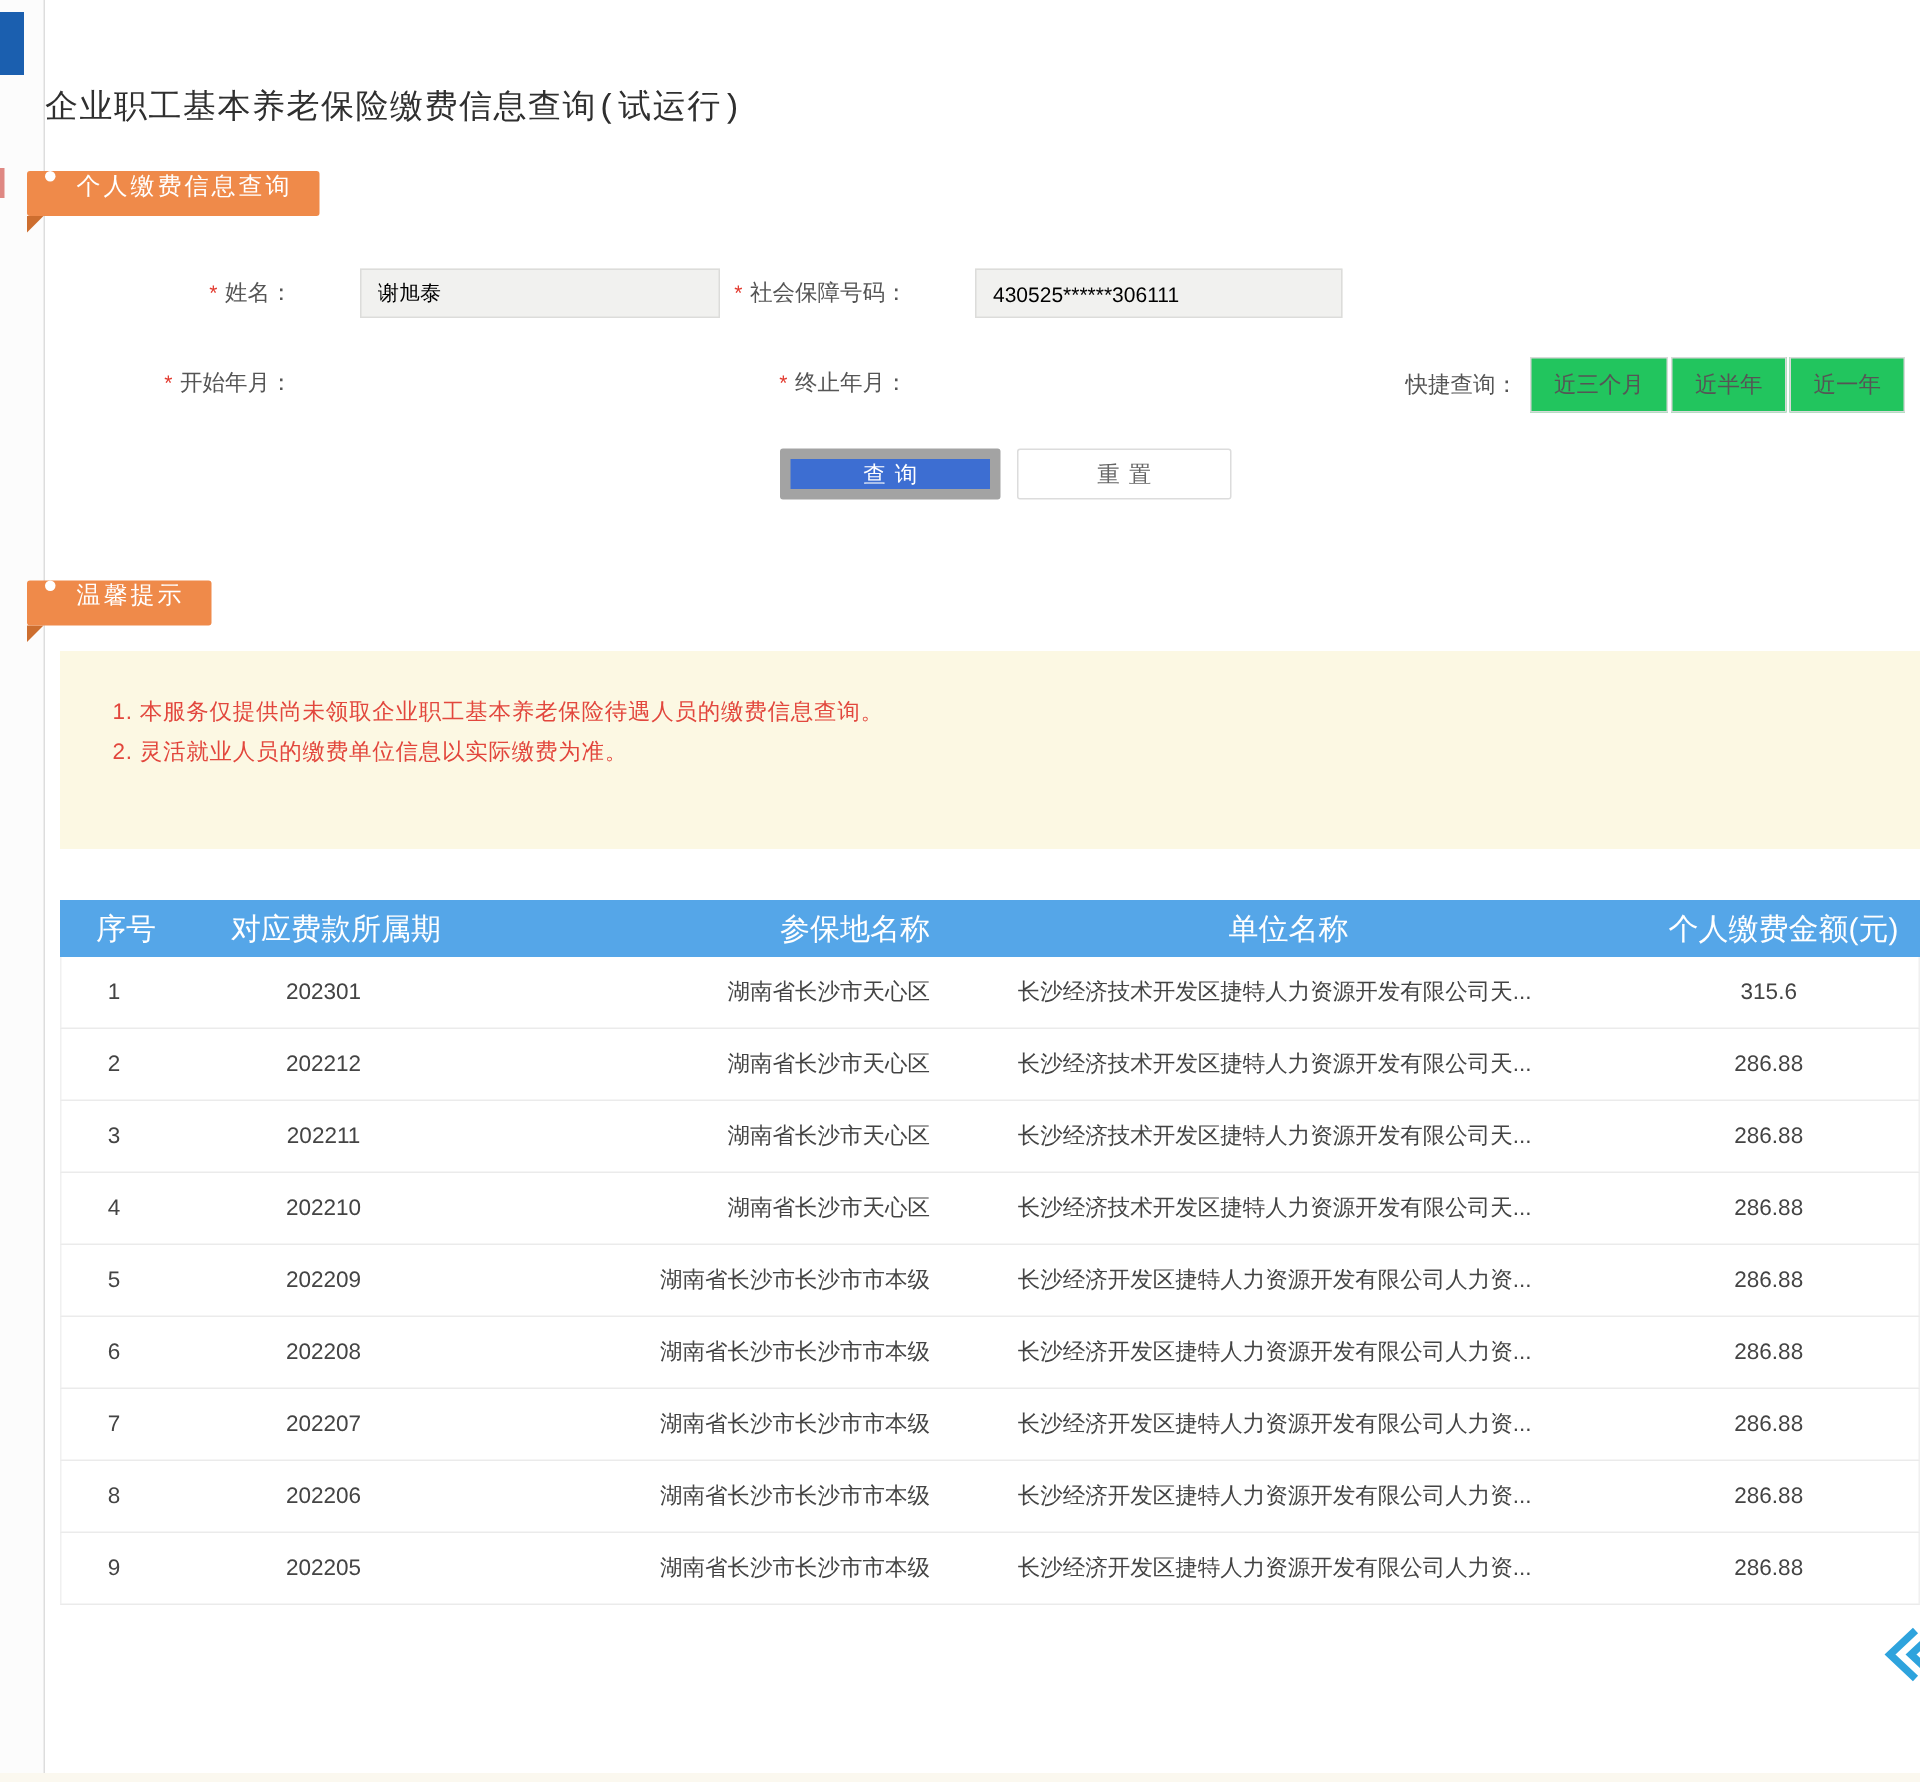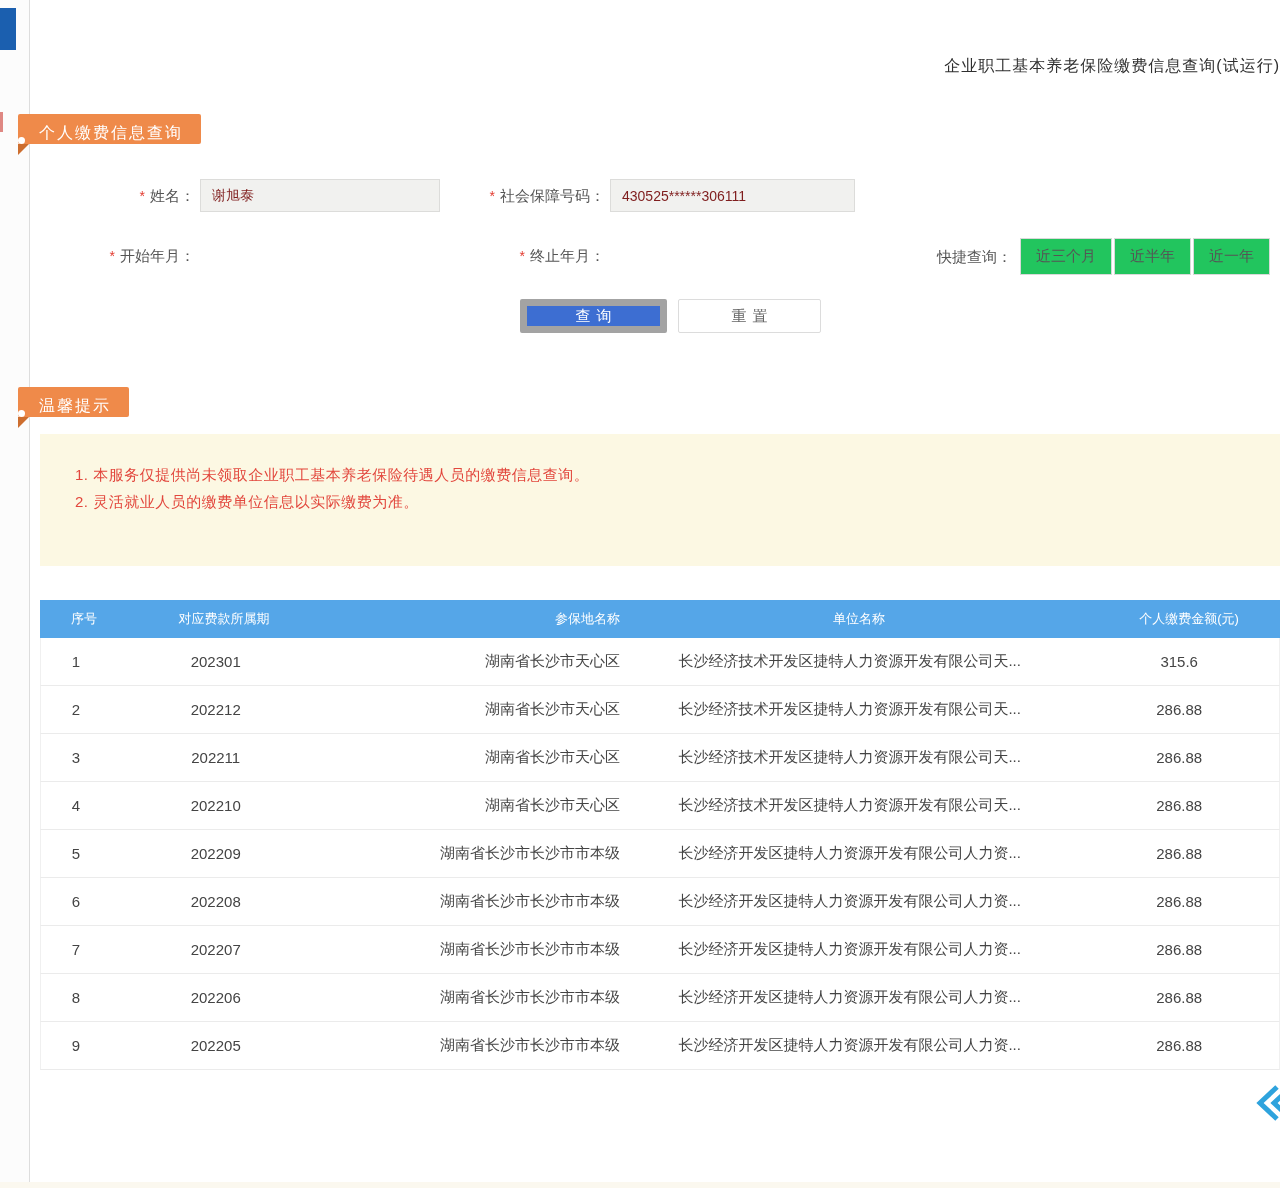--- a/index.html
+++ b/index.html
@@ -8,44 +8,44 @@
     position:relative; width:1280px; height:1188px; overflow:hidden;
     background:#ffffff; font-family:"Liberation Sans", sans-serif;
   }
   
   .left-strip { position:absolute; left:0; top:0; width:30px; height:100%;
     background:#fcfcfc; border-right:1px solid #dddddd; }
   .corner-box { position:absolute; left:0; top:8px; width:16px; height:42px; background:#1b5faf; }
   .side-mark { position:absolute; left:0; top:112px; width:3px; height:20px; background:#cf4a42; opacity:.65; }
 
   
-  .title { position:absolute; left:30px; right:0; top:56px; text-align:right;
-    font-size:16px; color:#2f2f2f; letter-spacing:1px; }
+  .title { position:absolute; left:30px; right:0; top:56px; text-align:left;
+    font-size:22px; color:#2f2f2f; letter-spacing:1px;font-family:Liberation Mono, monospace; }
 
   
   .badge { position:absolute; left:18px; height:30px; background:#ef8a4a; color:#fff;
-    display:flex; align-items:flex-end; padding:0 18px 0 0; font-size:16px;
+    display:flex; align-items:flex-start; padding:0 18px 0 12px; font-size:16px;
     letter-spacing:2px; border-radius:2px; z-index:2; }
   .badge .dot { width:7px; height:7px; border-radius:50%; background:#fff; margin-right:14px; flex:none; }
   .badge.q { top:114px; }
   .badge.t { top:387px; }
   .fold { position:absolute; left:18px; width:0; height:0;
     border-top:11px solid #cd6e2f; border-right:11px solid transparent; z-index:1; }
   .fold.q { top:144px; }
   .fold.t { top:417px; }
 
   
   .flabel { position:absolute; height:33px; line-height:33px; font-size:15px;
     color:#555; text-align:right; white-space:nowrap; }
   .req { color:#e23b30; margin-right:5px; font-size:14px; }
   .input-wrap { position:absolute; height:33px; }
   .finput { width:100%; height:33px; border:1px solid #d6d6d4; background:#fff;
     font-size:14px; color:#555; padding:0 32px 0 11px; font-family:inherit; outline:none; }
   .finput.plain { padding-right:11px; }
-  .finput.disabled { background:#f1f1ef; border-color:#dcdcda; color:#7f1d1d; }
+  .finput.disabled { background:#f1f1ef; border-color:#dcdcda; color:#000000;margin-left:40px; }
   .cal { position:absolute; right:8px; top:7px; width:20px; height:19px; cursor:pointer; }
 
   .quick-label { position:absolute; left:925px; top:238px; width:87px; height:37px;
     line-height:37px; font-size:15px; color:#555; text-align:right; }
   .quick-group { position:absolute; left:1020px; top:238px; display:flex; gap:2px; }
   .quick-btn { height:37px; padding:0 15px; background:#22c55e; border:1px solid #d9d9d9;
     font-size:15px; color:#555; cursor:pointer; font-family:inherit; white-space:nowrap; }
 
   .btn { position:absolute; height:34px; font-size:15px; letter-spacing:6px;
     padding-left:6px; cursor:pointer; font-family:inherit; }
@@ -55,21 +55,21 @@
     border:1px solid #dcdcdc; border-radius:2px; }
 
   
   .warnbox { position:absolute; left:40px; top:434px; width:1240px; height:132px;
     background:#fcf8e3; padding:27px 20px 0 35px; }
   .tip-line { font-size:15px; line-height:27px; color:#e2473d; letter-spacing:.5px; }
 
   
   .table { position:absolute; left:40px; top:600px; width:1240px; }
   .thead { display:flex; height:38px; background:#55a6e8; align-items:center; }
-  .th { color:#fff; font-size:13px; text-align:center;padding-left:18px; }
+  .th { color:#fff; font-size:20px; text-align:center;padding-left:18px; }
   .trow { display:flex; height:48px; align-items:center; background:#fff;
     border-bottom:1px solid #ebebeb; border-left:1px solid #f0f0f0; border-right:1px solid #f0f0f0; }
   .td { font-size:15px; color:#444; text-align:center; overflow:hidden; white-space:nowrap; }
   .c0 { width:70px; } .c1 { width:210px; } .c2 { width:300px;text-align:right; } .c3 { width:460px; } .c4 { width:200px; }
 
   
   .collapse { position:absolute; left:1252px; top:1084px; width:44px; height:38px; cursor:pointer; }
 
   .footer-strip { position:absolute; left:0; bottom:0; width:100%; height:6px; background:#fbf8ef; }
 </style>

